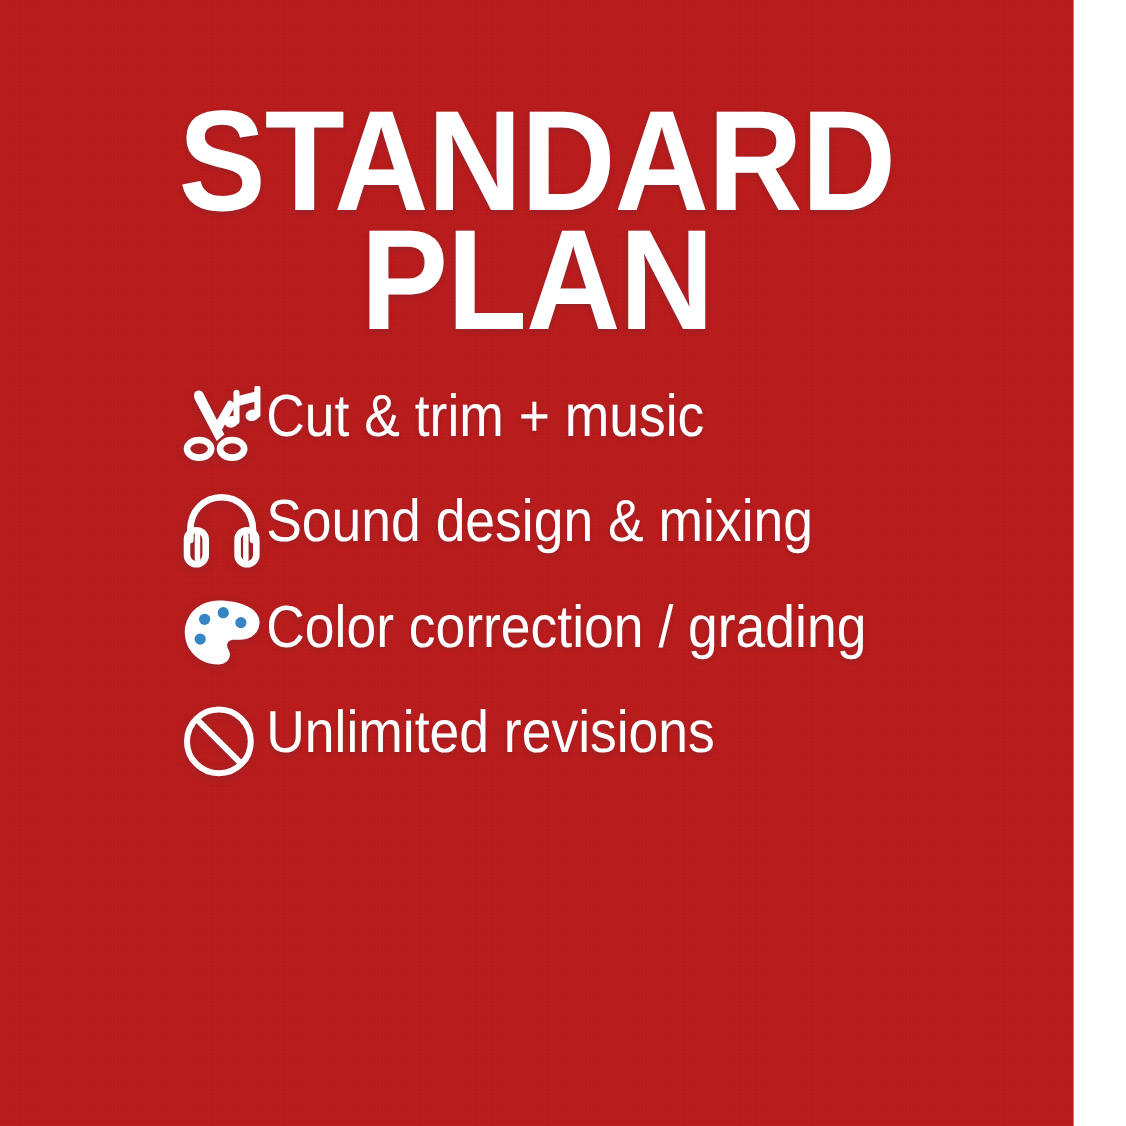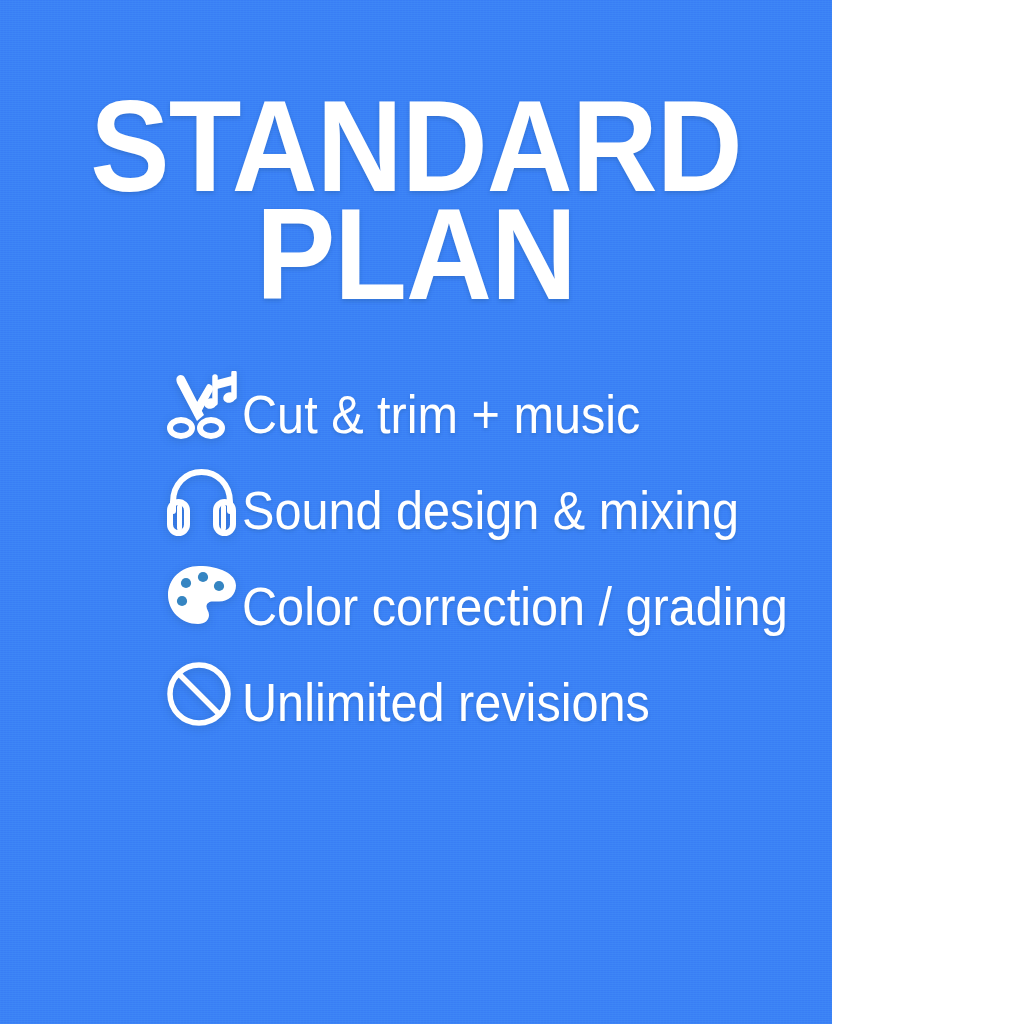--- a/index.html
+++ b/index.html
@@ -9,23 +9,23 @@
   }
   body {
     width: 1024px;
     height: 1024px;
     overflow: hidden;
     font-family: "Liberation Sans", "DejaVu Sans", sans-serif;
   }
 
   #card {
     position: relative;
-    width: 832px;
+    width: 976px;
     height: 1024px;
-    background: #3b82f6;
+    background: #b91c1c;
     box-sizing: border-box;
     overflow: hidden;
   }
 
   
   #grain {
     position: absolute;
     inset: 0;
     pointer-events: none;
     opacity: 0.055;
@@ -65,21 +65,21 @@
   
   #feature-list {
     position: absolute;
     left: 160px;
     top: 348px;
     width: 830px;
     z-index: 2;
   }
   .feature-row {
     display: flex;
-    align-items: flex-end;
+    align-items: flex-start;
     height: 96px;
   }
   .feature-icon {
     flex: 0 0 82px;
     width: 82px;
     height: 76px;
     display: flex;
     align-items: center;
     justify-content: flex-start;
     padding-left: 6px;

